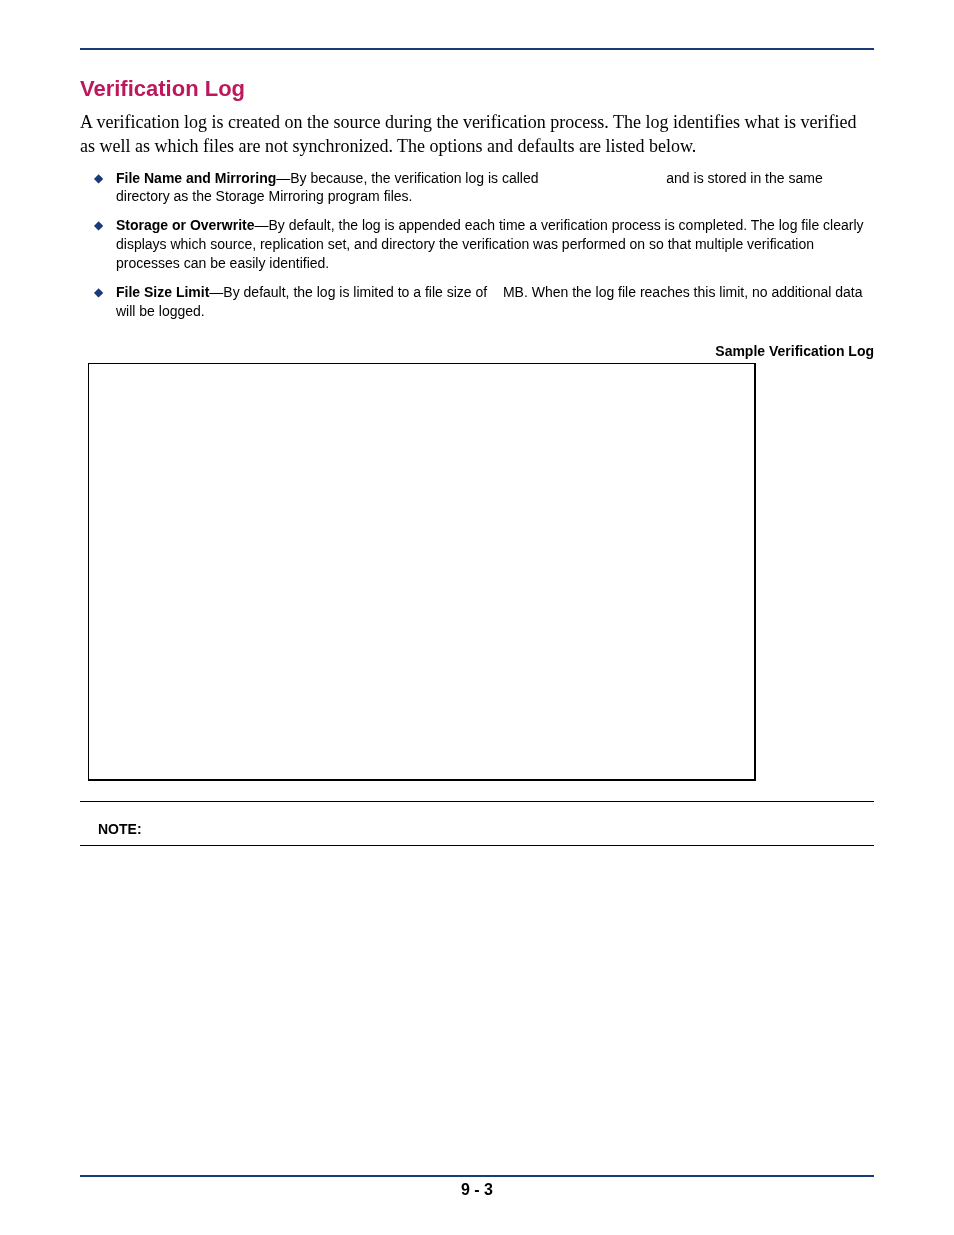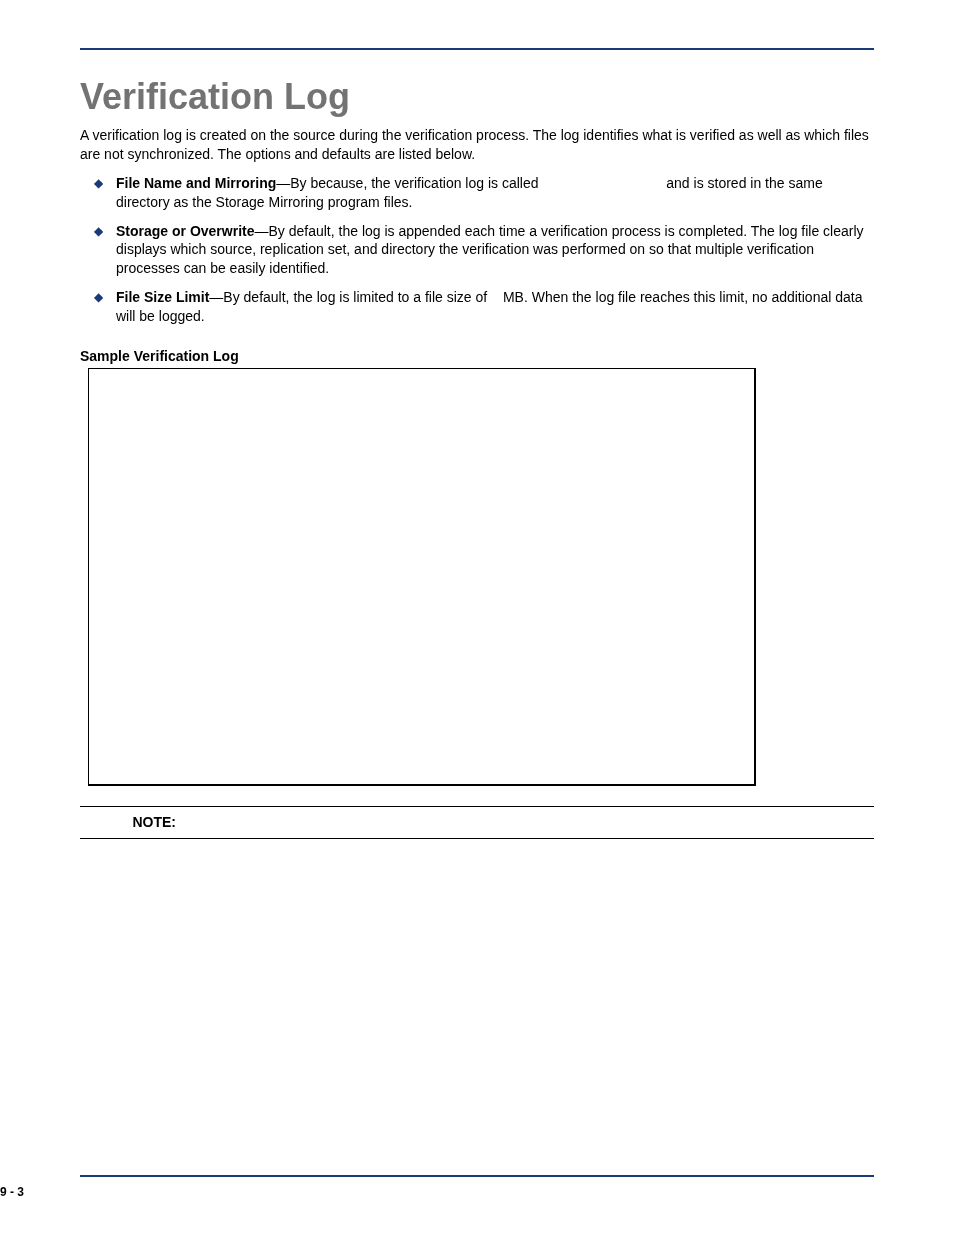--- a/index.html
+++ b/index.html
@@ -17,30 +17,31 @@
     height: 1235px;
     position: relative;
     padding: 48px 80px 0 80px;
   }
   .top-rule {
     border-top: 2px solid #1a3b7a;
     margin-top: 0;
     margin-bottom: 26px;
   }
   .title {
-    font-size: 36px;
+    font-size: 22px;
     font-weight: bold;
-    color: #737373;
+    color: #be185d;
     margin: 0 0 8px 0;
     font-family: Arial, Helvetica, sans-serif;
   }
   .intro {
-    font-size: 14px;
+    font-size: 18px;
     line-height: 1.35;
     margin: 0 0 10px 0;
+    font-family: Liberation Serif, serif;
   }
   ul.bullets {
     list-style: none;
     padding: 0;
     margin: 0 0 16px 0;
   }
   ul.bullets li {
     position: relative;
     padding-left: 36px;
     font-size: 14px;
@@ -52,40 +53,39 @@
     left: 14px;
     top: 4px;
     width: 10px;
     height: 10px;
     color: #1a3b7a;
     font-size: 12px;
     line-height: 10px;
   }
   .bold { font-weight: bold; }
   .sample-caption {
-    text-align: left;
+    text-align: right;
     font-weight: bold;
     font-size: 14px;
     margin: 22px 0 4px 0;
   }
   .sample-box {
     border: 1px solid #000;
     border-right-width: 2px;
     border-bottom-width: 2px;
     width: 668px;
     height: 418px;
     margin: 0 0 8px 8px;
     background: #fff;
   }
   .note-wrap {
     border-top: 1.5px solid #000;
     border-bottom: 1.5px solid #000;
-    padding: 6px 0 6px 0;
+    padding: 18px 0 6px 0;
     margin-top: 20px;
-    text-align: right;
   }
   .note-row {
     display: flex;
     font-size: 14px;
     line-height: 1.35;
   }
   .note-label {
     font-weight: bold;
     width: 96px;
     flex: 0 0 96px;
@@ -99,22 +99,22 @@
     left: 80px;
     right: 80px;
     bottom: 58px;
     border-top: 2px solid #1a3b7a;
   }
   .page-num {
     position: absolute;
     left: 0;
     right: 0;
     bottom: 36px;
-    text-align: left;
-    font-size: 12px;
+    text-align: center;
+    font-size: 16px;
     font-weight: bold;
   }
 </style>
 </head>
 <body>
 
 <div class="page">
   <div class="top-rule"></div>
 
   <h1 class="title">Verification Log</h1>

